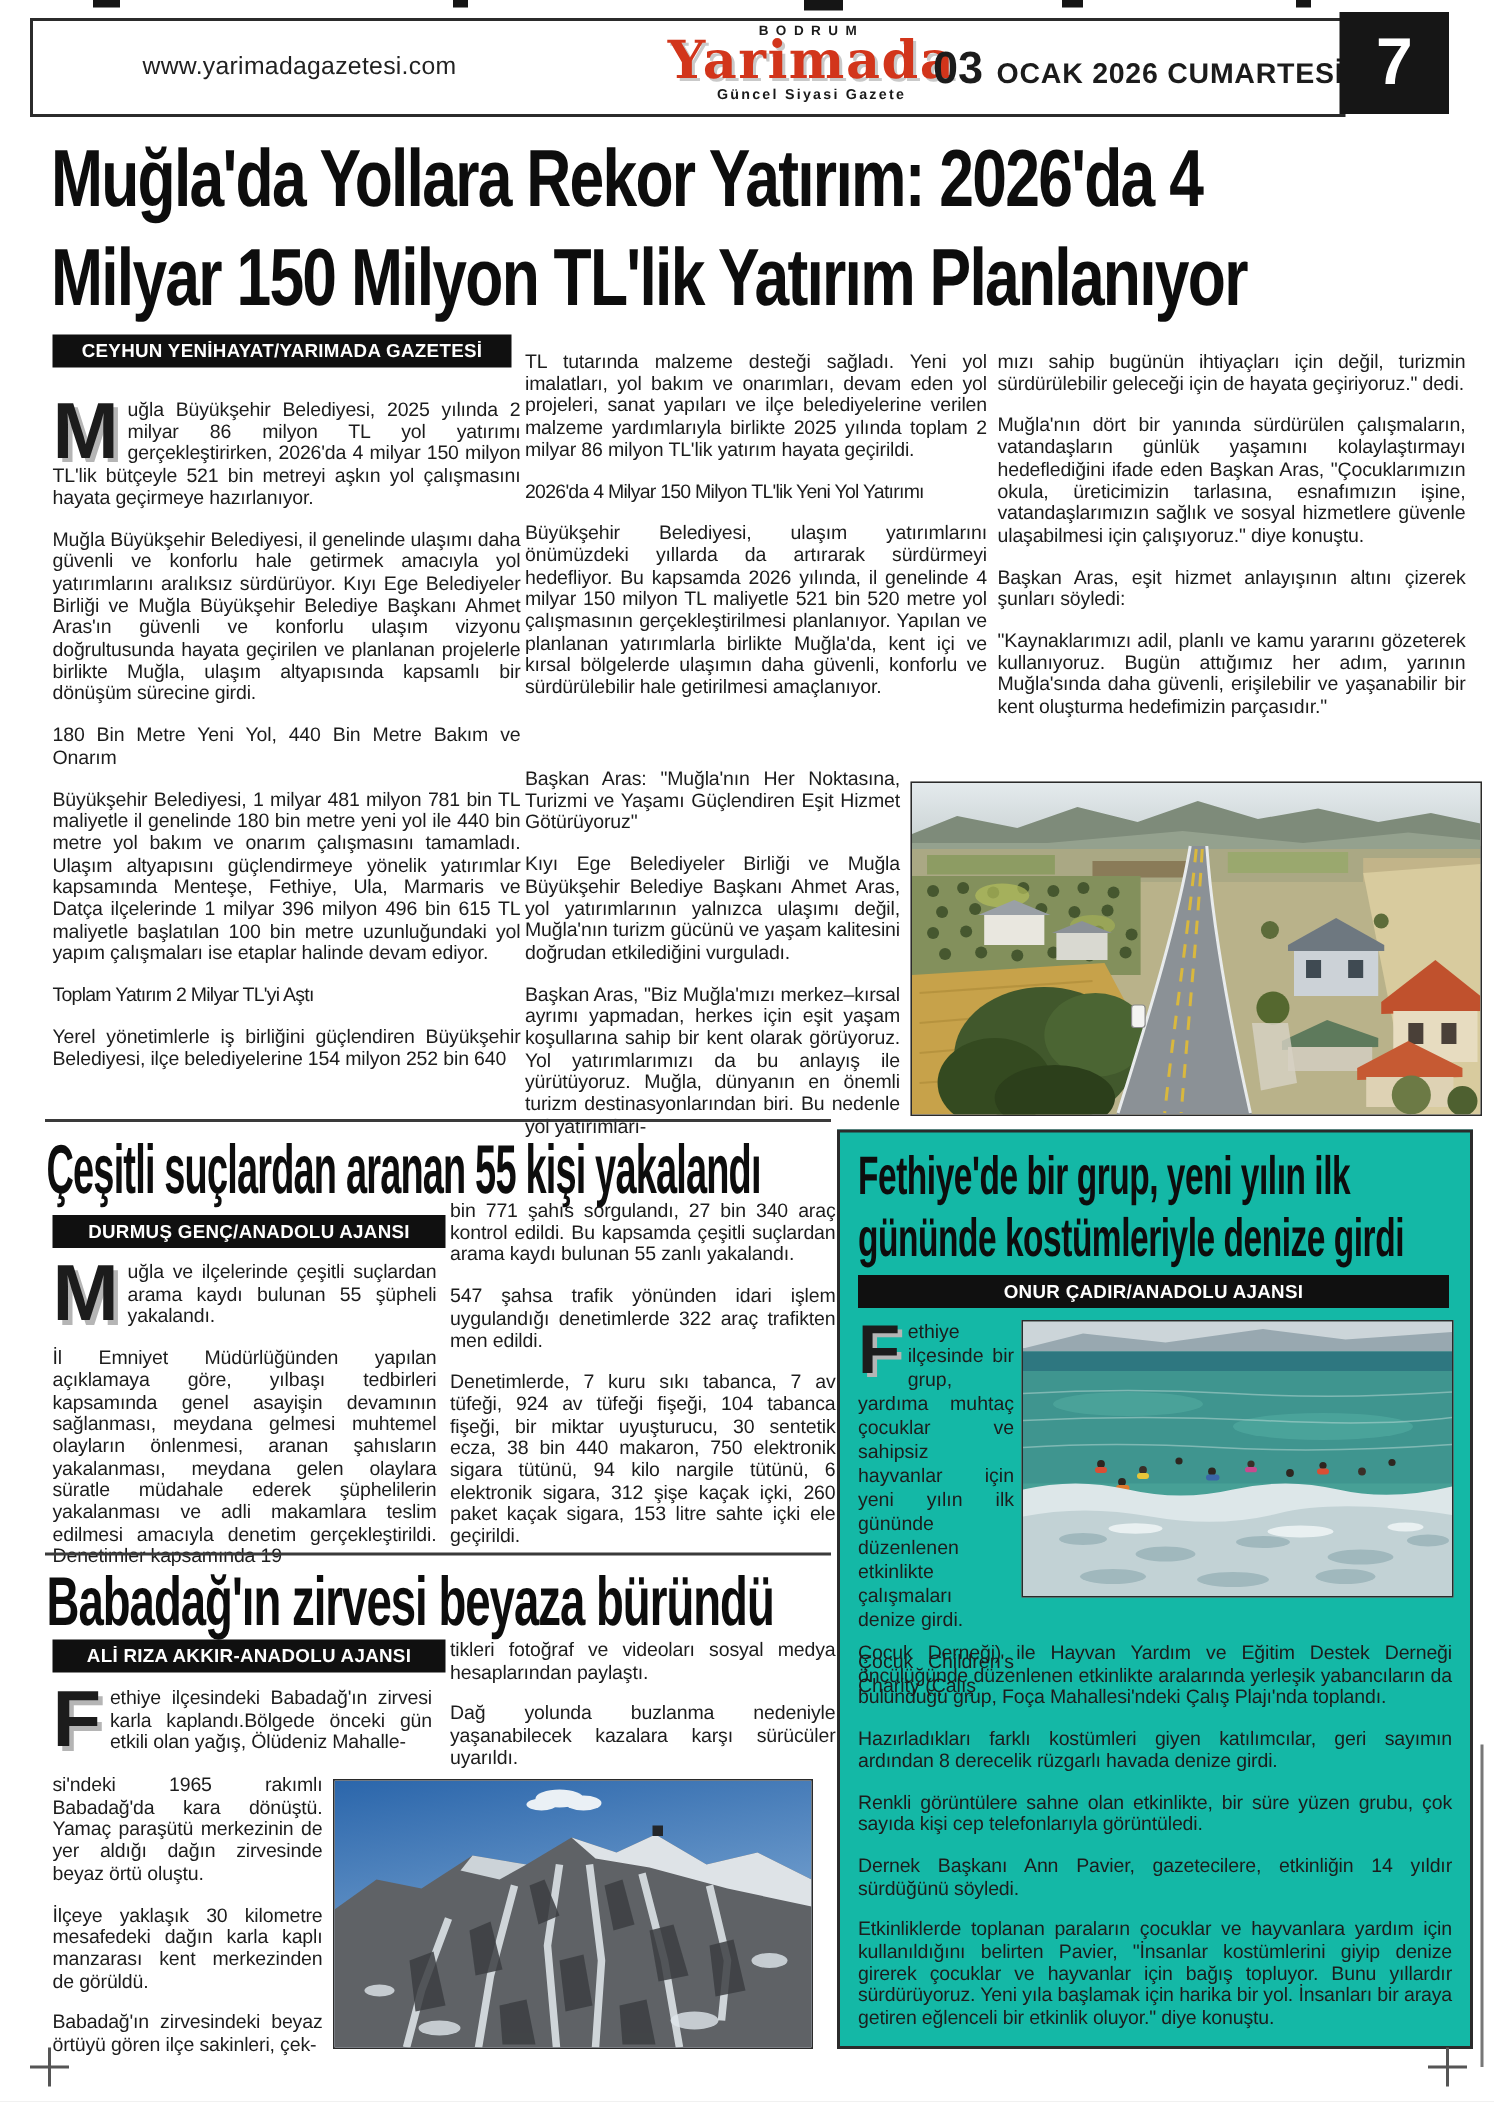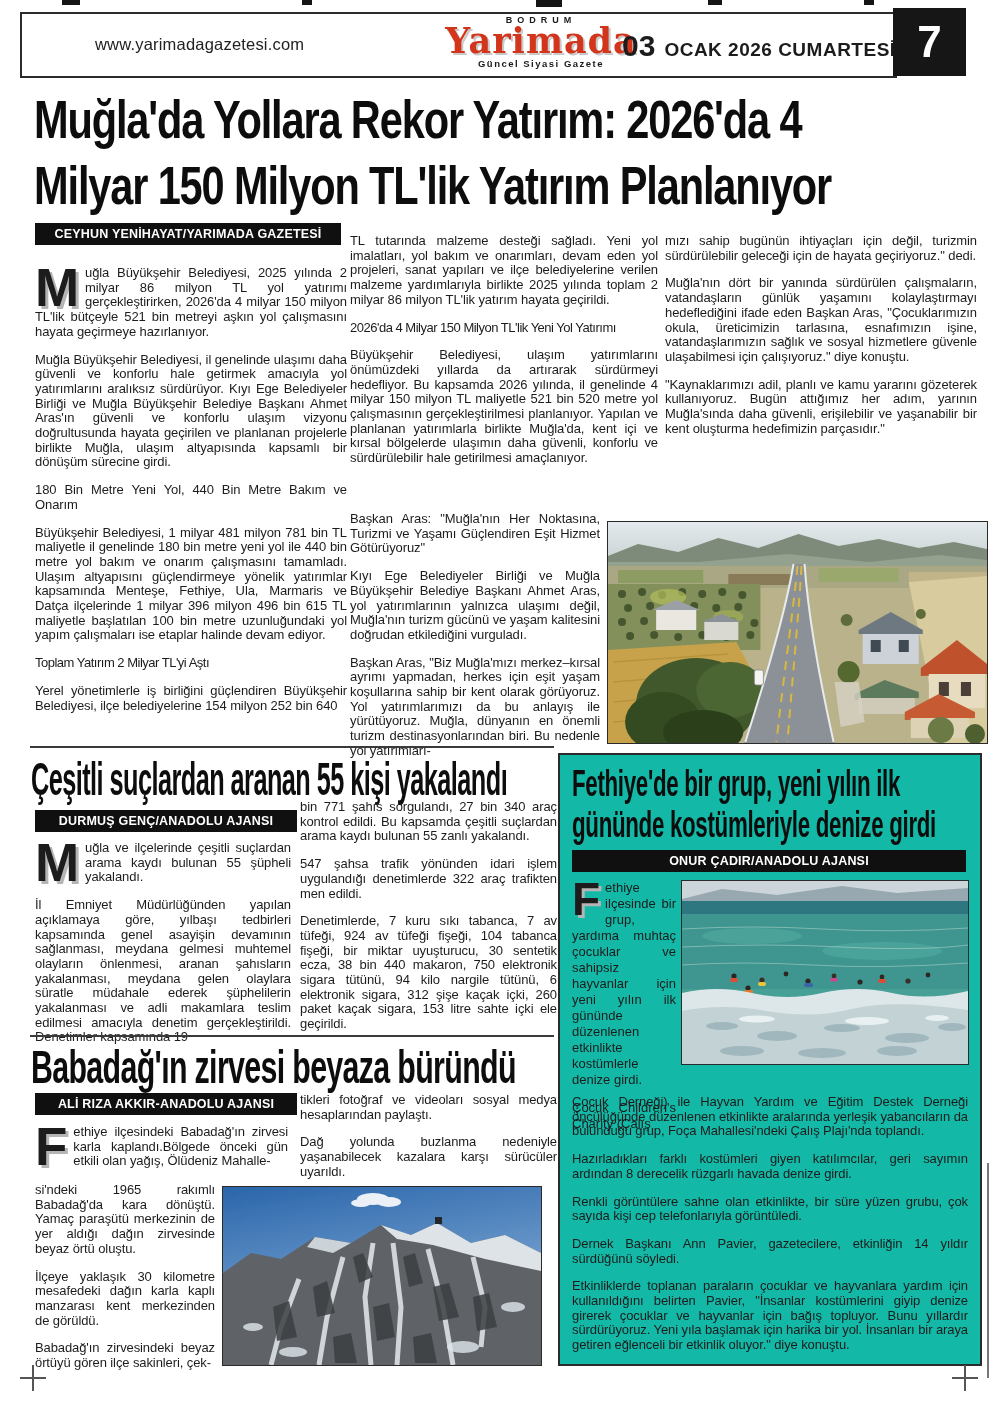--- a/index.html
+++ b/index.html
@@ -98,20 +98,21 @@
   </div>
   <div class="abs txt" style="left:350px;top:512px;width:250px;">
     <p>Başkan Aras: "Muğla'nın Her Noktasına, Turizmi ve Yaşamı Güçlendiren Eşit Hizmet Götürüyoruz"</p>
     <p>Kıyı Ege Belediyeler Birliği ve Muğla Büyükşehir Belediye Başkanı Ahmet Aras, yol yatırımlarının yalnızca ulaşımı değil, Muğla'nın turizm gücünü ve yaşam kalitesini doğrudan etkilediğini vurguladı.</p>
     <p>Başkan Aras, "Biz Muğla'mızı merkez–kırsal ayrımı yapmadan, herkes için eşit yaşam koşullarına sahip bir kent olarak görüyoruz. Yol yatırımlarımızı da bu anlayış ile yürütüyoruz. Muğla, dünyanın en önemli turizm destinasyonlarından biri. Bu nedenle yol yatırımları-</p>
   </div>
 
   <div class="abs txt" style="left:665px;top:234px;width:312px;">
     <p>mızı sahip bugünün ihtiyaçları için değil, turizmin sürdürülebilir geleceği için de hayata geçiriyoruz." dedi.</p>
     <p>Muğla'nın dört bir yanında sürdürülen çalışmaların, vatandaşların günlük yaşamını kolaylaştırmayı hedeflediğini ifade eden Başkan Aras, "Çocuklarımızın okula, üreticimizin tarlasına, esnafımızın işine, vatandaşlarımızın sağlık ve sosyal hizmetlere güvenle ulaşabilmesi için çalışıyoruz." diye konuştu.</p>
+    <p>Başkan Aras, eşit hizmet anlayışının altını çizerek şunları söyledi:</p>
     <p>"Kaynaklarımızı adil, planlı ve kamu yararını gözeterek kullanıyoruz. Bugün attığımız her adım, yarının Muğla'sında daha güvenli, erişilebilir ve yaşanabilir bir kent oluşturma hedefimizin parçasıdır."</p>
   </div>
 
   <div class="abs photo" style="left:607px;top:521px;width:379px;height:221px;">
     <svg viewBox="0 0 378 221" preserveAspectRatio="none">
       <defs>
           <linearGradient id="rg1" x1="0" y1="0" x2="0" y2="1">
         <stop offset="0" stop-color="#e4eaed"></stop>
             <stop offset="1" stop-color="#c8d1d1"></stop>
           </linearGradient>
@@ -276,21 +277,21 @@
     </svg>
   </div>
 
   <div class="abs story-box">
     <div class="abs hl hl-swim">
       <div>Fethiye'de bir grup, yeni yılın ilk</div>
       <div>gününde kostümleriyle denize girdi</div>
     </div>
     <div class="abs byline" style="left:12px;top:95px;width:390px;">ONUR ÇADIR/ANADOLU AJANSI</div>
     <div class="abs txt-sm" style="left:12px;top:125px;width:104px;">
-      <p><span class="dropcap-sm">F</span><span>ethiye ilçesinde bir grup, yardıma muhtaç çocuklar ve sahipsiz hayvanlar için yeni yılın ilk gününde düzenlenen etkinlikte kostümlerle denize girdi.</span></p>
+      <p><span class="dropcap-sm">F</span><span>ethiye ilçesinde bir grup, yardıma muhtaç çocuklar ve sahipsiz hayvanlar için yeni yılın ilk gününde düzenlenen etkinlikte çalışmaları denize girdi.</span></p>
       <p>Çocuk Children's Charity (Çalış</p>
     </div>
 
     <div class="abs photo" style="left:121px;top:125px;width:286px;height:183px;">
       <svg viewBox="0 0 286 183" preserveAspectRatio="none">
         <rect width="286" height="183" fill="#47a096"></rect>
         <rect width="286" height="18" fill="#ccd5d9"></rect>
         <path d="M0,18 L40,8 L95,14 L160,5 L215,12 L286,7 L286,20 L0,20 Z" fill="#98a8b0"></path>
         <rect y="20" width="286" height="13" fill="#2e7780"></rect>
         <rect y="33" width="286" height="75" fill="#3f958f"></rect>

